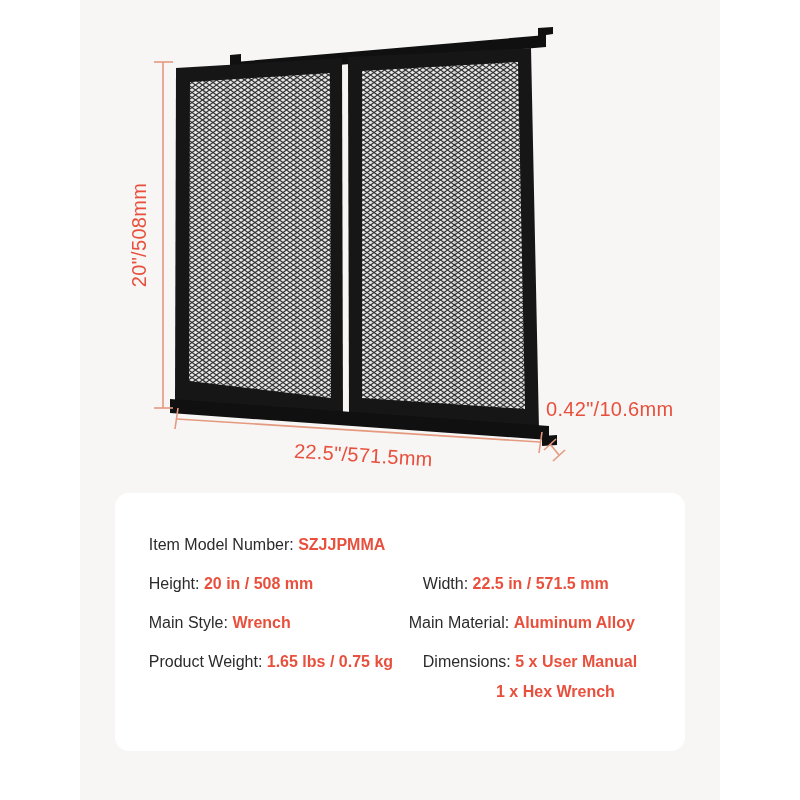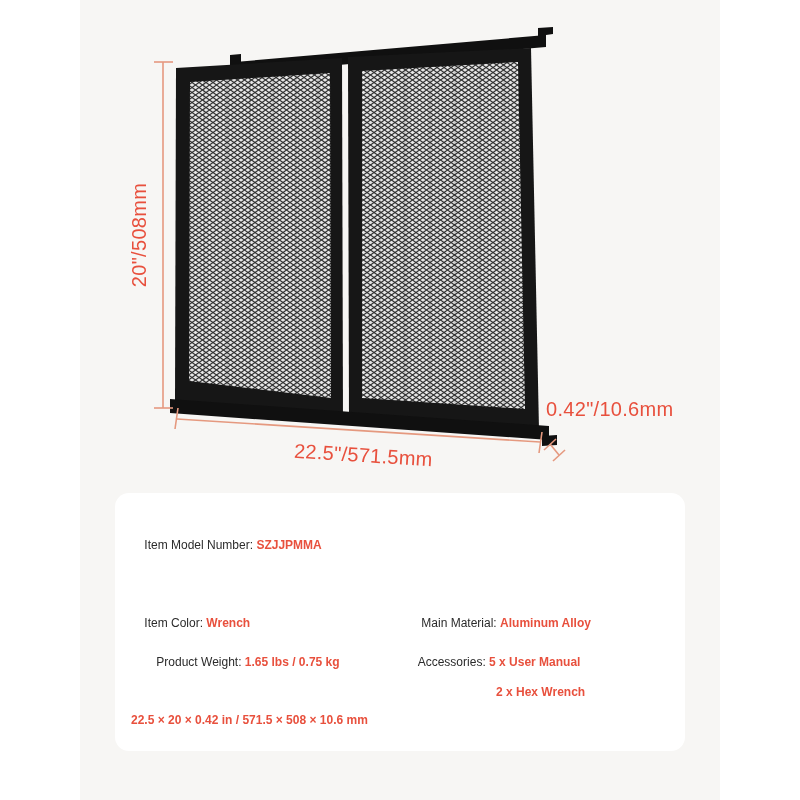--- a/index.html
+++ b/index.html
@@ -20,21 +20,21 @@
     font-size:20px;
     font-weight:500;
     letter-spacing:0.3px;
   }
   .spec-card{
     position:absolute;left:115px;top:493px;width:570px;height:258px;
     background:#ffffff;border-radius:14px;
   }
   .spec-row{
     position:absolute;height:20px;line-height:20px;
-    font-size:12px;color:#2b2b2b;white-space:pre;
+    font-size:16px;color:#2b2b2b;white-space:pre;
   }
   .spec-row .val, .spec-row.val{
     color:#e8503d;font-weight:700;
   }
 </style>
 </head>
 <body>
 
 <div class="stage"></div>
 
@@ -110,31 +110,36 @@
   </g>
   <text class="dim-text" x="466" y="416">0.42"/10.6mm</text>
 </svg>
 
 <div class="spec-card">
 
   <div class="spec-row" style="left:16px;top:22px">
     <span class="lbl">Item Model Number: </span><span class="val">SZJJPMMA</span>
   </div>
 
+  <div class="spec-row" style="left:16px;top:61px">
+    <span class="lbl">Height: </span><span class="val">20 in / 508 mm</span>
+  </div>
+  <div class="spec-row" style="left:290px;top:61px">
+    <span class="lbl">Width: </span><span class="val">22.5 in / 571.5 mm</span>
+  </div>
 
   <div class="spec-row" style="left:16px;top:100px">
-    <span class="lbl">Item Color: </span><span class="val">Wrench</span>
+    <span class="lbl">Main Style: </span><span class="val">Wrench</span>
   </div>
-  <div class="spec-row" style="left:293px;top:100px">
+  <div class="spec-row" style="left:276px;top:100px">
     <span class="lbl">Main Material: </span><span class="val">Aluminum Alloy</span>
   </div>
 
-  <div class="spec-row" style="left:28px;top:139px">
+  <div class="spec-row" style="left:16px;top:139px">
     <span class="lbl">Product Weight: </span><span class="val">1.65 lbs / 0.75 kg</span>
   </div>
   <div class="spec-row" style="left:290px;top:139px">
-    <span class="lbl">Accessories: </span><span class="val">5 x User Manual</span>
+    <span class="lbl">Dimensions: </span><span class="val">5 x User Manual</span>
   </div>
-  <div class="spec-row val" style="left:381px;top:189px">2 x Hex Wrench</div>
+  <div class="spec-row val" style="left:381px;top:189px">1 x Hex Wrench</div>
 
 
-  <div class="spec-row val" style="left:16px;top:217px">22.5 × 20 × 0.42 in / 571.5 × 508 × 10.6 mm</div>
 </div>
 
 </body></html>

